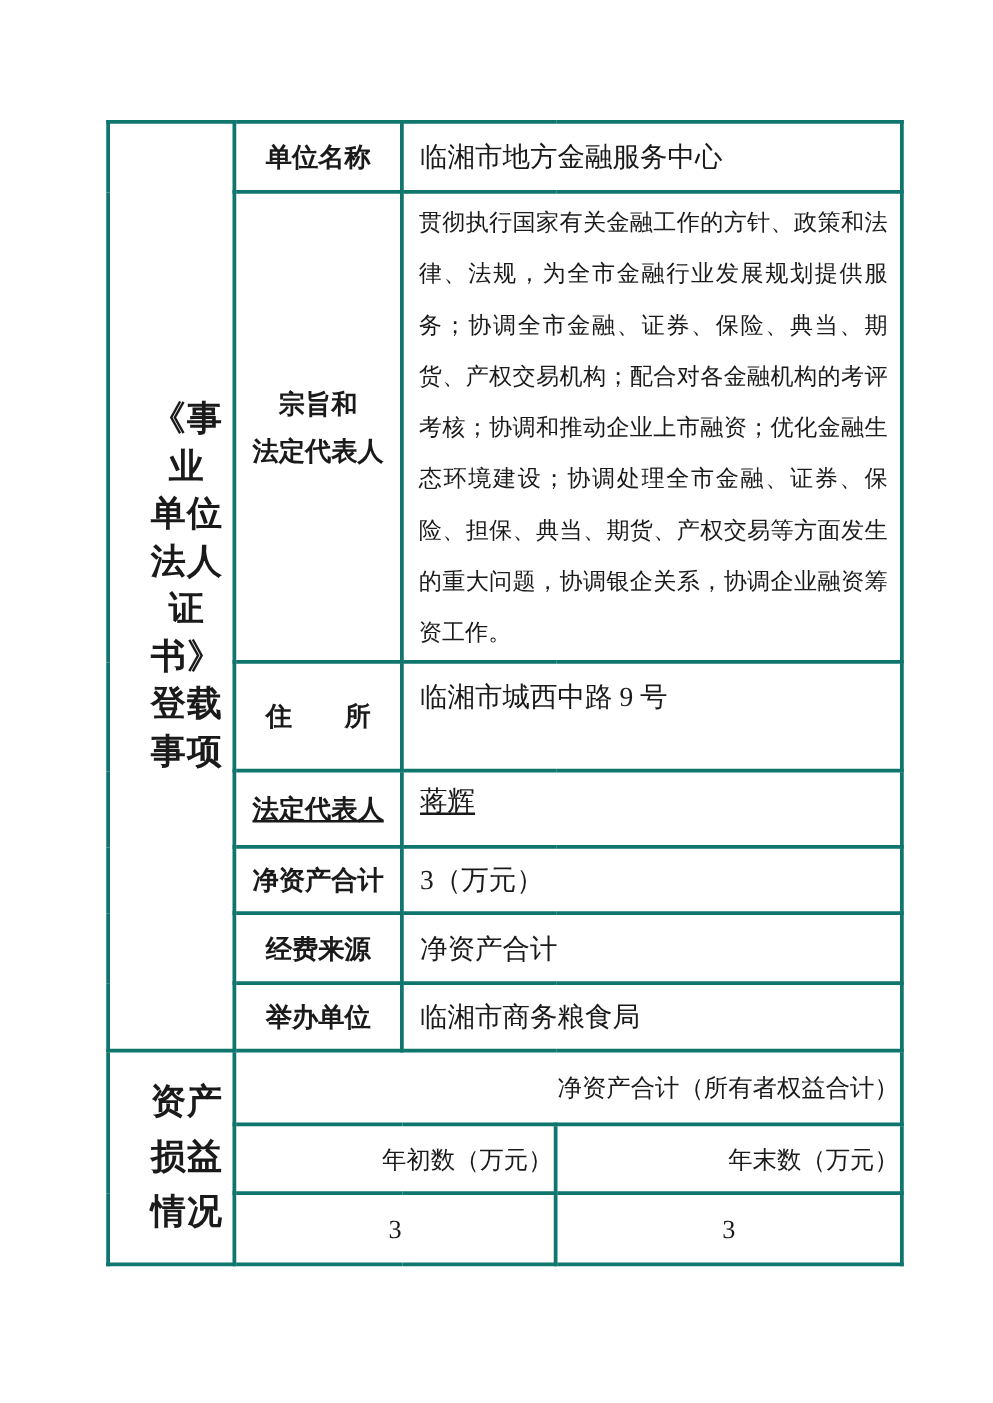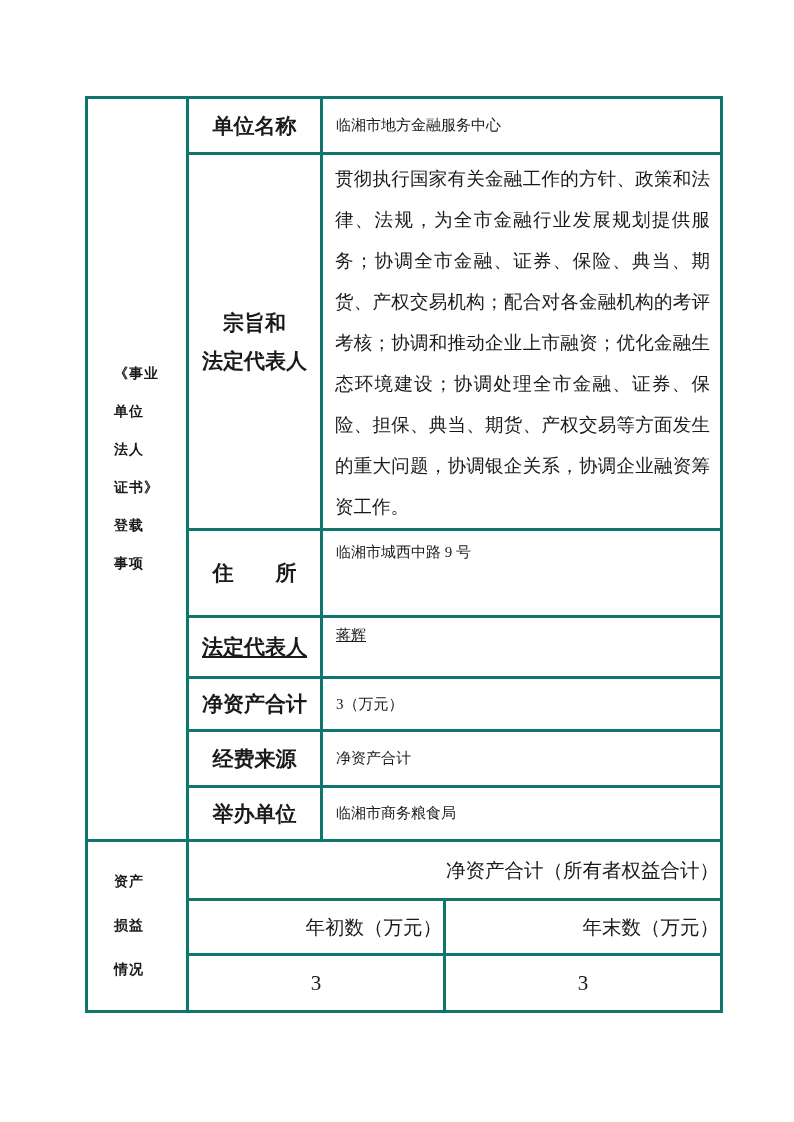--- a/index.html
+++ b/index.html
@@ -44,42 +44,43 @@
   tr.r3  { height: 87px; }
   tr.r4  { height: 61px; text-decoration: underline; }
   tr.r5  { height: 53px; }
   tr.r6  { height: 56px; }
   tr.r7  { height: 54px; }
   tr.r8  { height: 59px; }
   tr.r9  { height: 55px; padding-left: 14px; }
   tr.r10 { height: 57px; }
 
   td.section-head {
+    text-align: center;
     font-weight: bold;
-    font-size: 14px;
+    font-size: 28px;
     line-height: 38px;
     white-space: pre-line;
     letter-spacing: 1px;
     padding-left: 26px;
   }
   td.section-head.loose {
     line-height: 44px;
   }
   td.lbl {
     text-align: center;
     font-weight: bold;
     font-size: 21px;
   }
   td.lbl.two-line {
     white-space: pre-line;
     line-height: 38px;
   }
   td.val {
     text-align: left;
-    font-size: 15px;
+    font-size: 22px;
     padding: 0 8px 0 13px;
   }
   td.val.v-top {
     vertical-align: top;
     padding-top: 12px;
   }
   td.val.v-top-sm {
     vertical-align: top;
     padding-top: 8px;
     margin-top: 36px;

